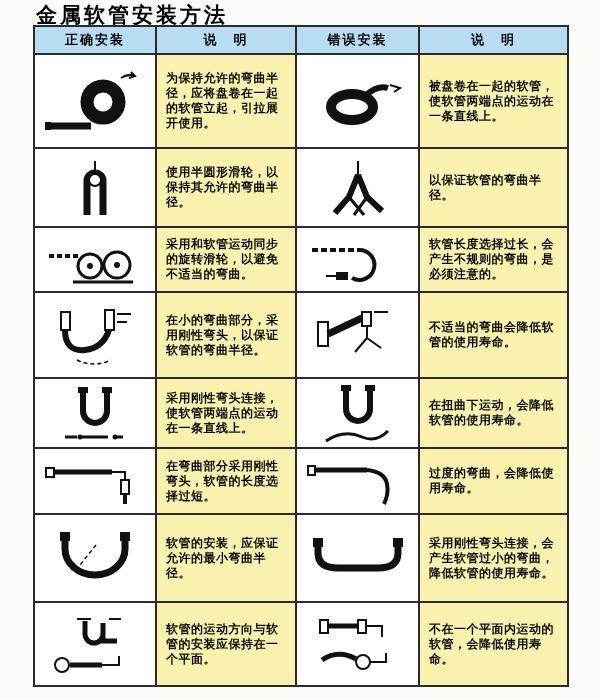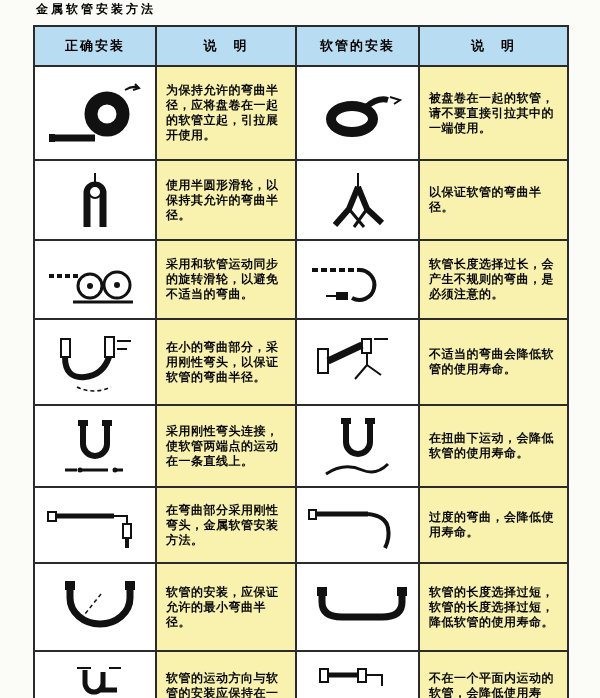--- a/index.html
+++ b/index.html
@@ -1,81 +1,81 @@
 <!DOCTYPE html>
 <html><head>
 <meta charset="utf-8">
 <style>
   html,body{margin:0;padding:0;}
   body{
     width:600px;height:698px;background:#fbfbf7;position:relative;overflow:hidden;
     font-family:"DejaVu Sans","Liberation Sans",sans-serif;color:#111;
   }
   .page-title{
-    position:absolute;left:36px;top:1px;font-size:12px;font-weight:bold;
+    position:absolute;left:36px;top:1px;font-size:21px;font-weight:bold;
     letter-spacing:3px;font-family:"DejaVu Serif","Liberation Serif",serif;color:#000;
   }
   table.hose-table{
     position:absolute;left:33px;top:25px;width:534px;
     border-collapse:collapse;table-layout:fixed;
   }
-  .hose-table th,.hose-table td{border:2px solid #2b2b2b;padding:10px;}
+  .hose-table th,.hose-table td{border:2px solid #2b2b2b;padding:4px;}
   .hdr{
     background:#b8ddf2;font-size:13px;font-weight:bold;text-align:center;
     letter-spacing:2px;color:#000;
   }
   tr.hr{height:22px;}
   td.ill{background:#ffffff;text-align:center;vertical-align:middle;}
   td.desc{
     background:#f8f2ae;font-size:12px;font-weight:bold;line-height:15px;
     letter-spacing:0.5px;vertical-align:middle;padding:4px 6px 4px 9px;color:#0a0a0a;
     text-align:left;
   }
   svg{display:inline-block;vertical-align:middle;}
-  .r1{height:94px}.r2{height:79px}.r3{height:79px}.r4{height:86px}.r5{height:66px}
+  .r1{height:94px}.r2{height:79px}.r3{height:65px}.r4{height:86px}.r5{height:66px}
   .r6{height:67px}.r7{height:66px}.r8{height:88px}.r9{height:84px}
 </style>
 </head>
 <body>
 
 <div class="page-title">金属软管安装方法</div>
 
 <table class="hose-table">
   <colgroup>
     <col style="width:122px">
       <col style="width:140px">
       <col style="width:123px">
       <col style="width:149px">
   </colgroup>
   <tbody>
   <tr class="hr">
     <th class="hdr">正确安装</th>
     <th class="hdr">说　明</th>
-    <th class="hdr">软管的安装</th>
+    <th class="hdr">错误安装</th>
     <th class="hdr">说　明</th>
   </tr>
 
   <tr class="r1">
     <td class="ill">
       <svg width="108" height="66" viewBox="0 0 108 66">
         <circle cx="62" cy="34" r="16" fill="none" stroke="#111" stroke-width="13"></circle>
         <path d="M8 58 h42" stroke="#111" stroke-width="7" fill="none"></path>
         <rect x="4" y="54" width="6" height="8" fill="#111"></rect>
         <path d="M80 10 q8 -5 14 -2 m-4 -4 l4 4 l-6 2" stroke="#111" stroke-width="2" fill="none"></path>
       </svg>
     </td>
     <td class="desc">为保持允许的弯曲半径，应将盘卷在一起的软管立起，引拉展开使用。</td>
     <td class="ill">
       <svg width="96" height="56" viewBox="0 0 96 56">
         <ellipse cx="42" cy="34" rx="21" ry="13" fill="none" stroke="#111" stroke-width="10"></ellipse>
         <path d="M56 22 q12 -10 22 -7" stroke="#111" stroke-width="6" fill="none"></path>
         <path d="M80 12 l10 3 l-6 4" stroke="#111" stroke-width="2" fill="none"></path>
       </svg>
     </td>
-    <td class="desc">被盘卷在一起的软管，请不要直接引拉其中的一端使用。</td>
+    <td class="desc">被盘卷在一起的软管，使软管两端点的运动在一条直线上。</td>
   </tr>
 
   <tr class="r2">
     <td class="ill">
       <svg width="70" height="58" viewBox="0 0 70 58">
         <path d="M35 2 v12" stroke="#111" stroke-width="2"></path>
         <path d="M27 56 V22 a8 8 0 0 1 16 0 V56" fill="none" stroke="#111" stroke-width="7"></path>
         <circle cx="35" cy="21" r="6" fill="#fff" stroke="#111" stroke-width="2"></circle>
       </svg>
     </td>
@@ -163,21 +163,21 @@
   <tr class="r7">
     <td class="ill">
       <svg width="104" height="54" viewBox="0 0 104 54">
         <rect x="3" y="14" width="8" height="9" fill="none" stroke="#111" stroke-width="2"></rect>
         <path d="M11 18 h58" stroke="#111" stroke-width="5"></path>
         <path d="M69 18 h13 v8" stroke="#111" stroke-width="2" fill="none"></path>
         <rect x="78" y="26" width="8" height="14" fill="none" stroke="#111" stroke-width="2"></rect>
         <path d="M82 40 v10" stroke="#111" stroke-width="4"></path>
       </svg>
     </td>
-    <td class="desc">在弯曲部分采用刚性弯头，金属软管安装方法。</td>
+    <td class="desc">在弯曲部分采用刚性弯头，软管的长度选择过短。</td>
     <td class="ill">
       <svg width="104" height="54" viewBox="0 0 104 54">
         <rect x="2" y="12" width="7" height="9" fill="none" stroke="#111" stroke-width="2"></rect>
         <path d="M9 16 h52" stroke="#111" stroke-width="5"></path>
         <path d="M61 16 q18 2 20 14 q2 10 -3 20" fill="none" stroke="#111" stroke-width="4"></path>
       </svg>
     </td>
     <td class="desc">过度的弯曲，会降低使用寿命。</td>
   </tr>
 
@@ -191,21 +191,21 @@
       </svg>
     </td>
     <td class="desc">软管的安装，应保证允许的最小弯曲半径。</td>
     <td class="ill">
       <svg width="110" height="50" viewBox="0 0 110 50">
         <rect x="10" y="5" width="10" height="9" fill="#111"></rect>
         <rect x="90" y="5" width="10" height="9" fill="#111"></rect>
         <path d="M15 14 v6 q0 15 20 15 h40 q20 0 20 -15 v-6" fill="none" stroke="#111" stroke-width="7"></path>
       </svg>
     </td>
-    <td class="desc">软管的长度选择过短，软管的长度选择过短，降低软管的使用寿命。</td>
+    <td class="desc">采用刚性弯头连接，会产生软管过小的弯曲，降低软管的使用寿命。</td>
   </tr>
 
   <tr class="r9">
     <td class="ill">
       <svg width="100" height="62" viewBox="0 0 100 62">
         <path d="M32 6 h14 M64 6 h12" stroke="#111" stroke-width="2"></path>
         <path d="M40 8 v13 a9 9 0 0 0 18 0 V10 m0 12 v6 h14" fill="none" stroke="#111" stroke-width="5"></path>
         <circle cx="17" cy="52" r="7" fill="none" stroke="#111" stroke-width="2"></circle>
         <path d="M25 52 h32" stroke="#111" stroke-width="5"></path>
         <path d="M57 52 h17 v-9" stroke="#111" stroke-width="2" fill="none"></path>

